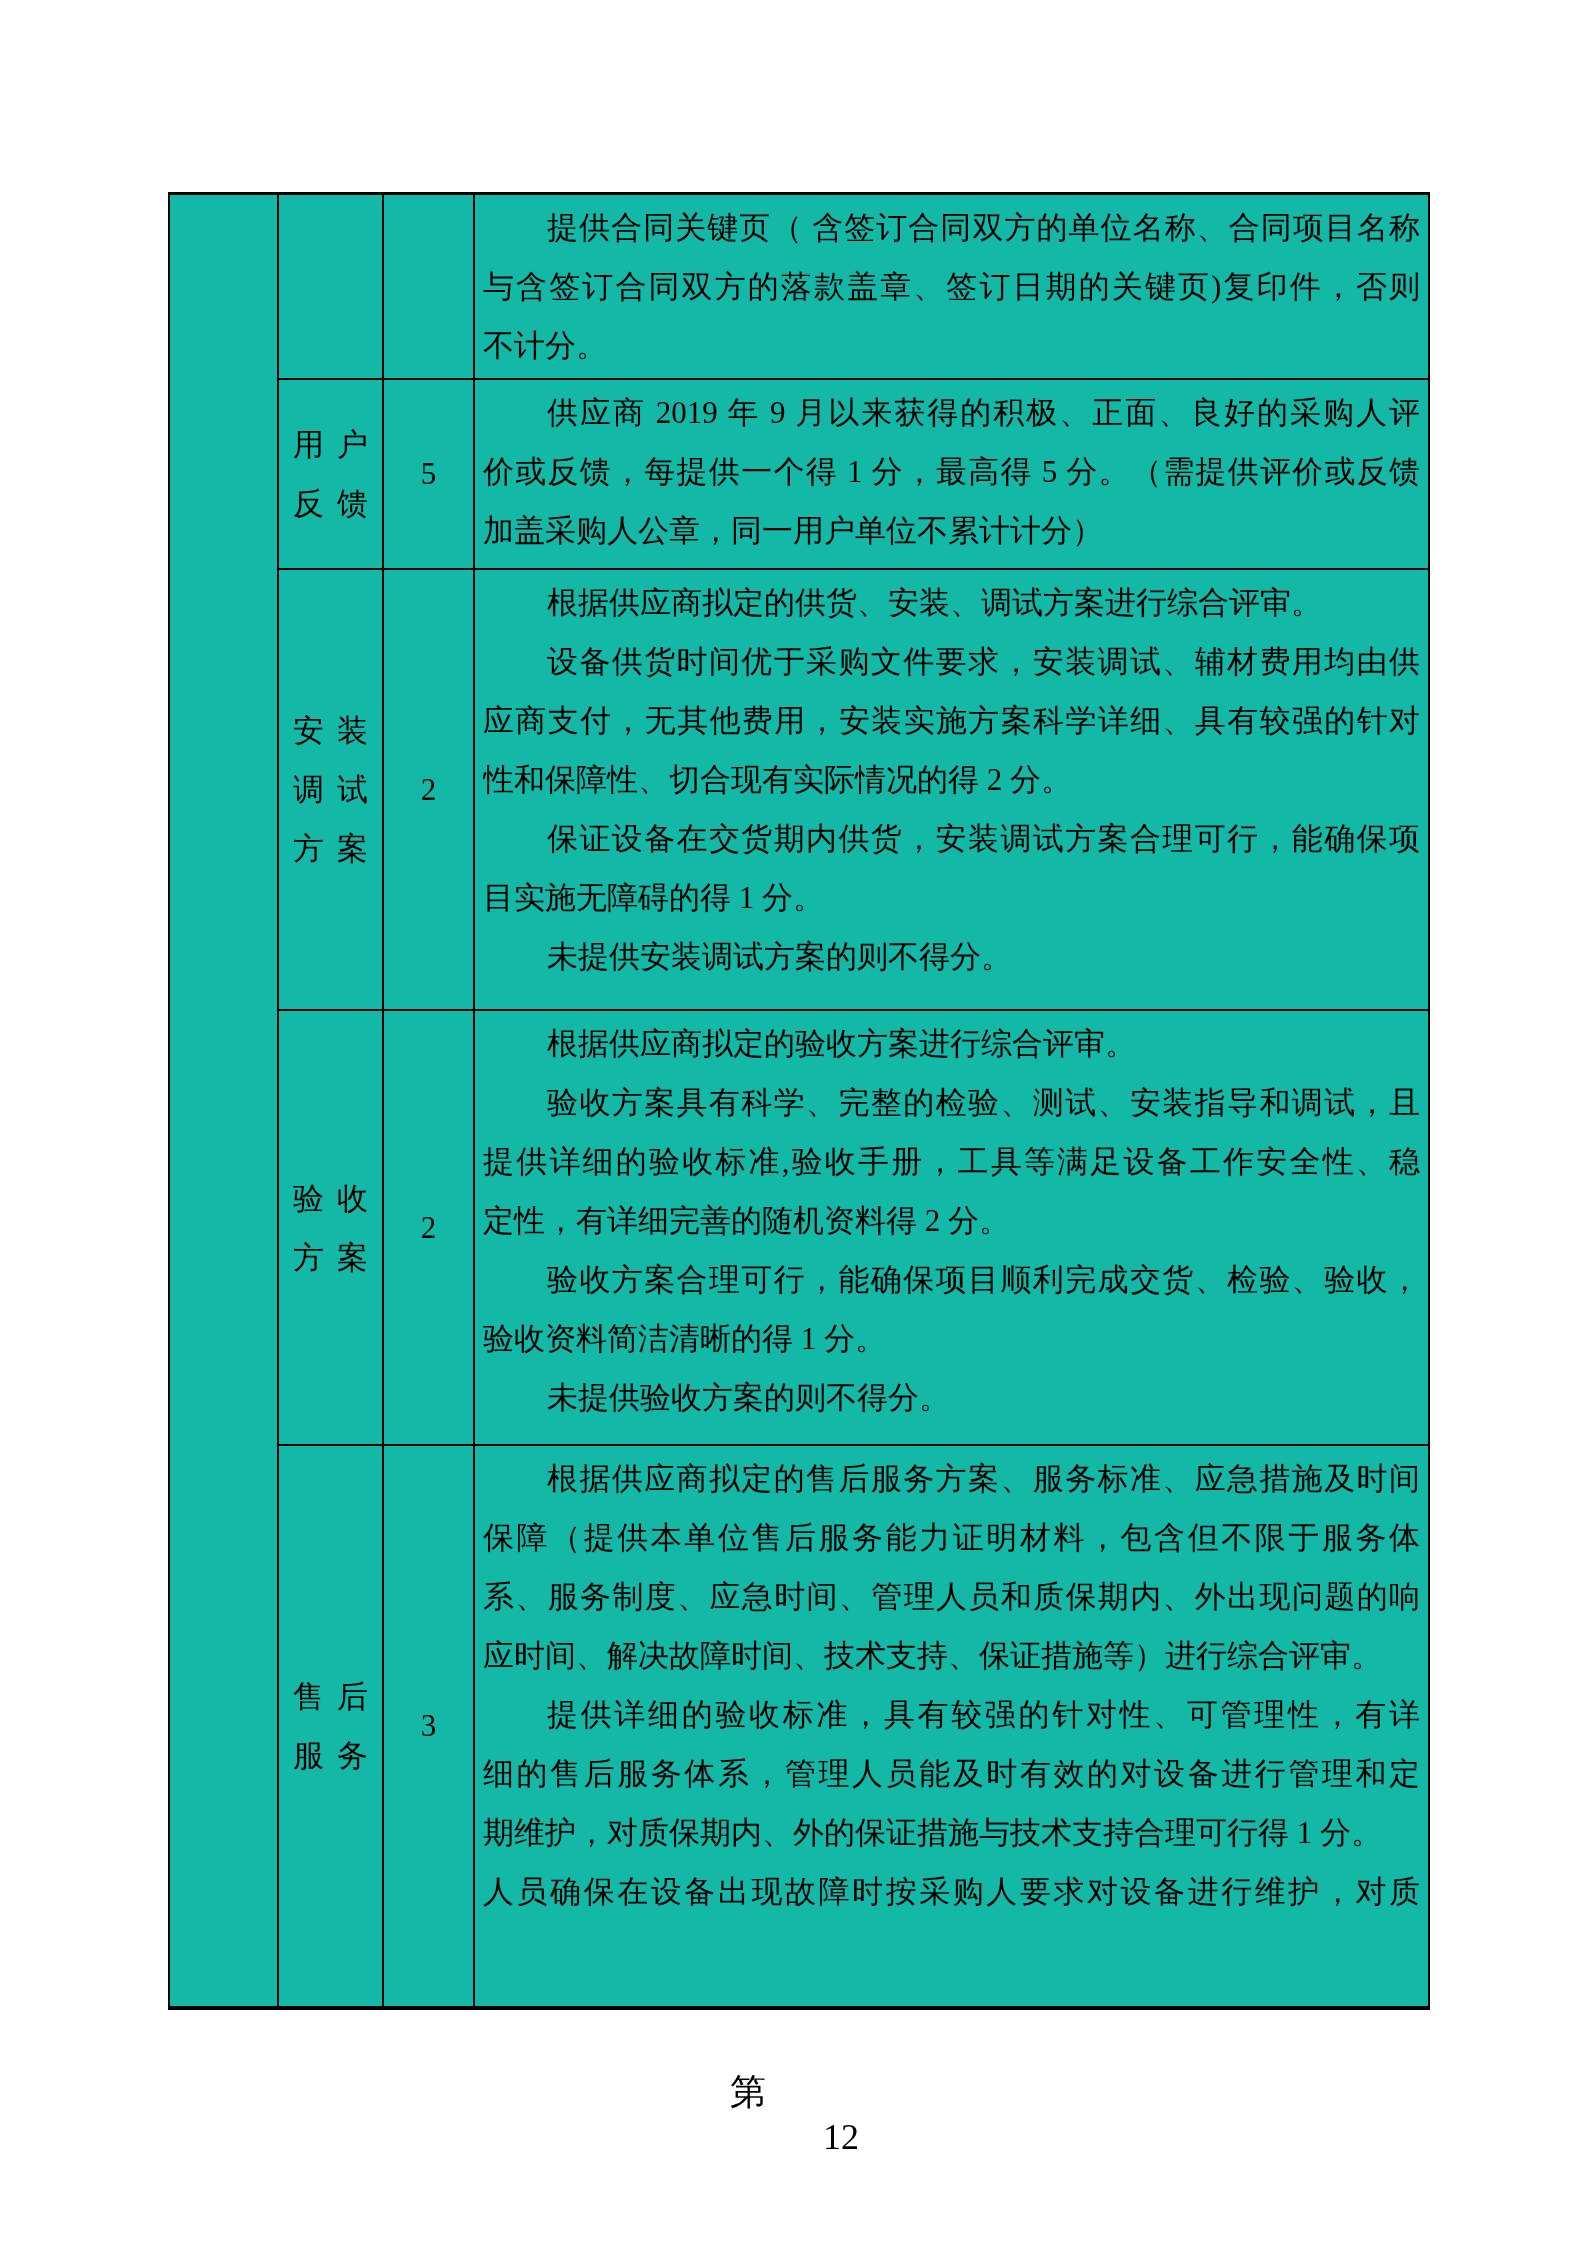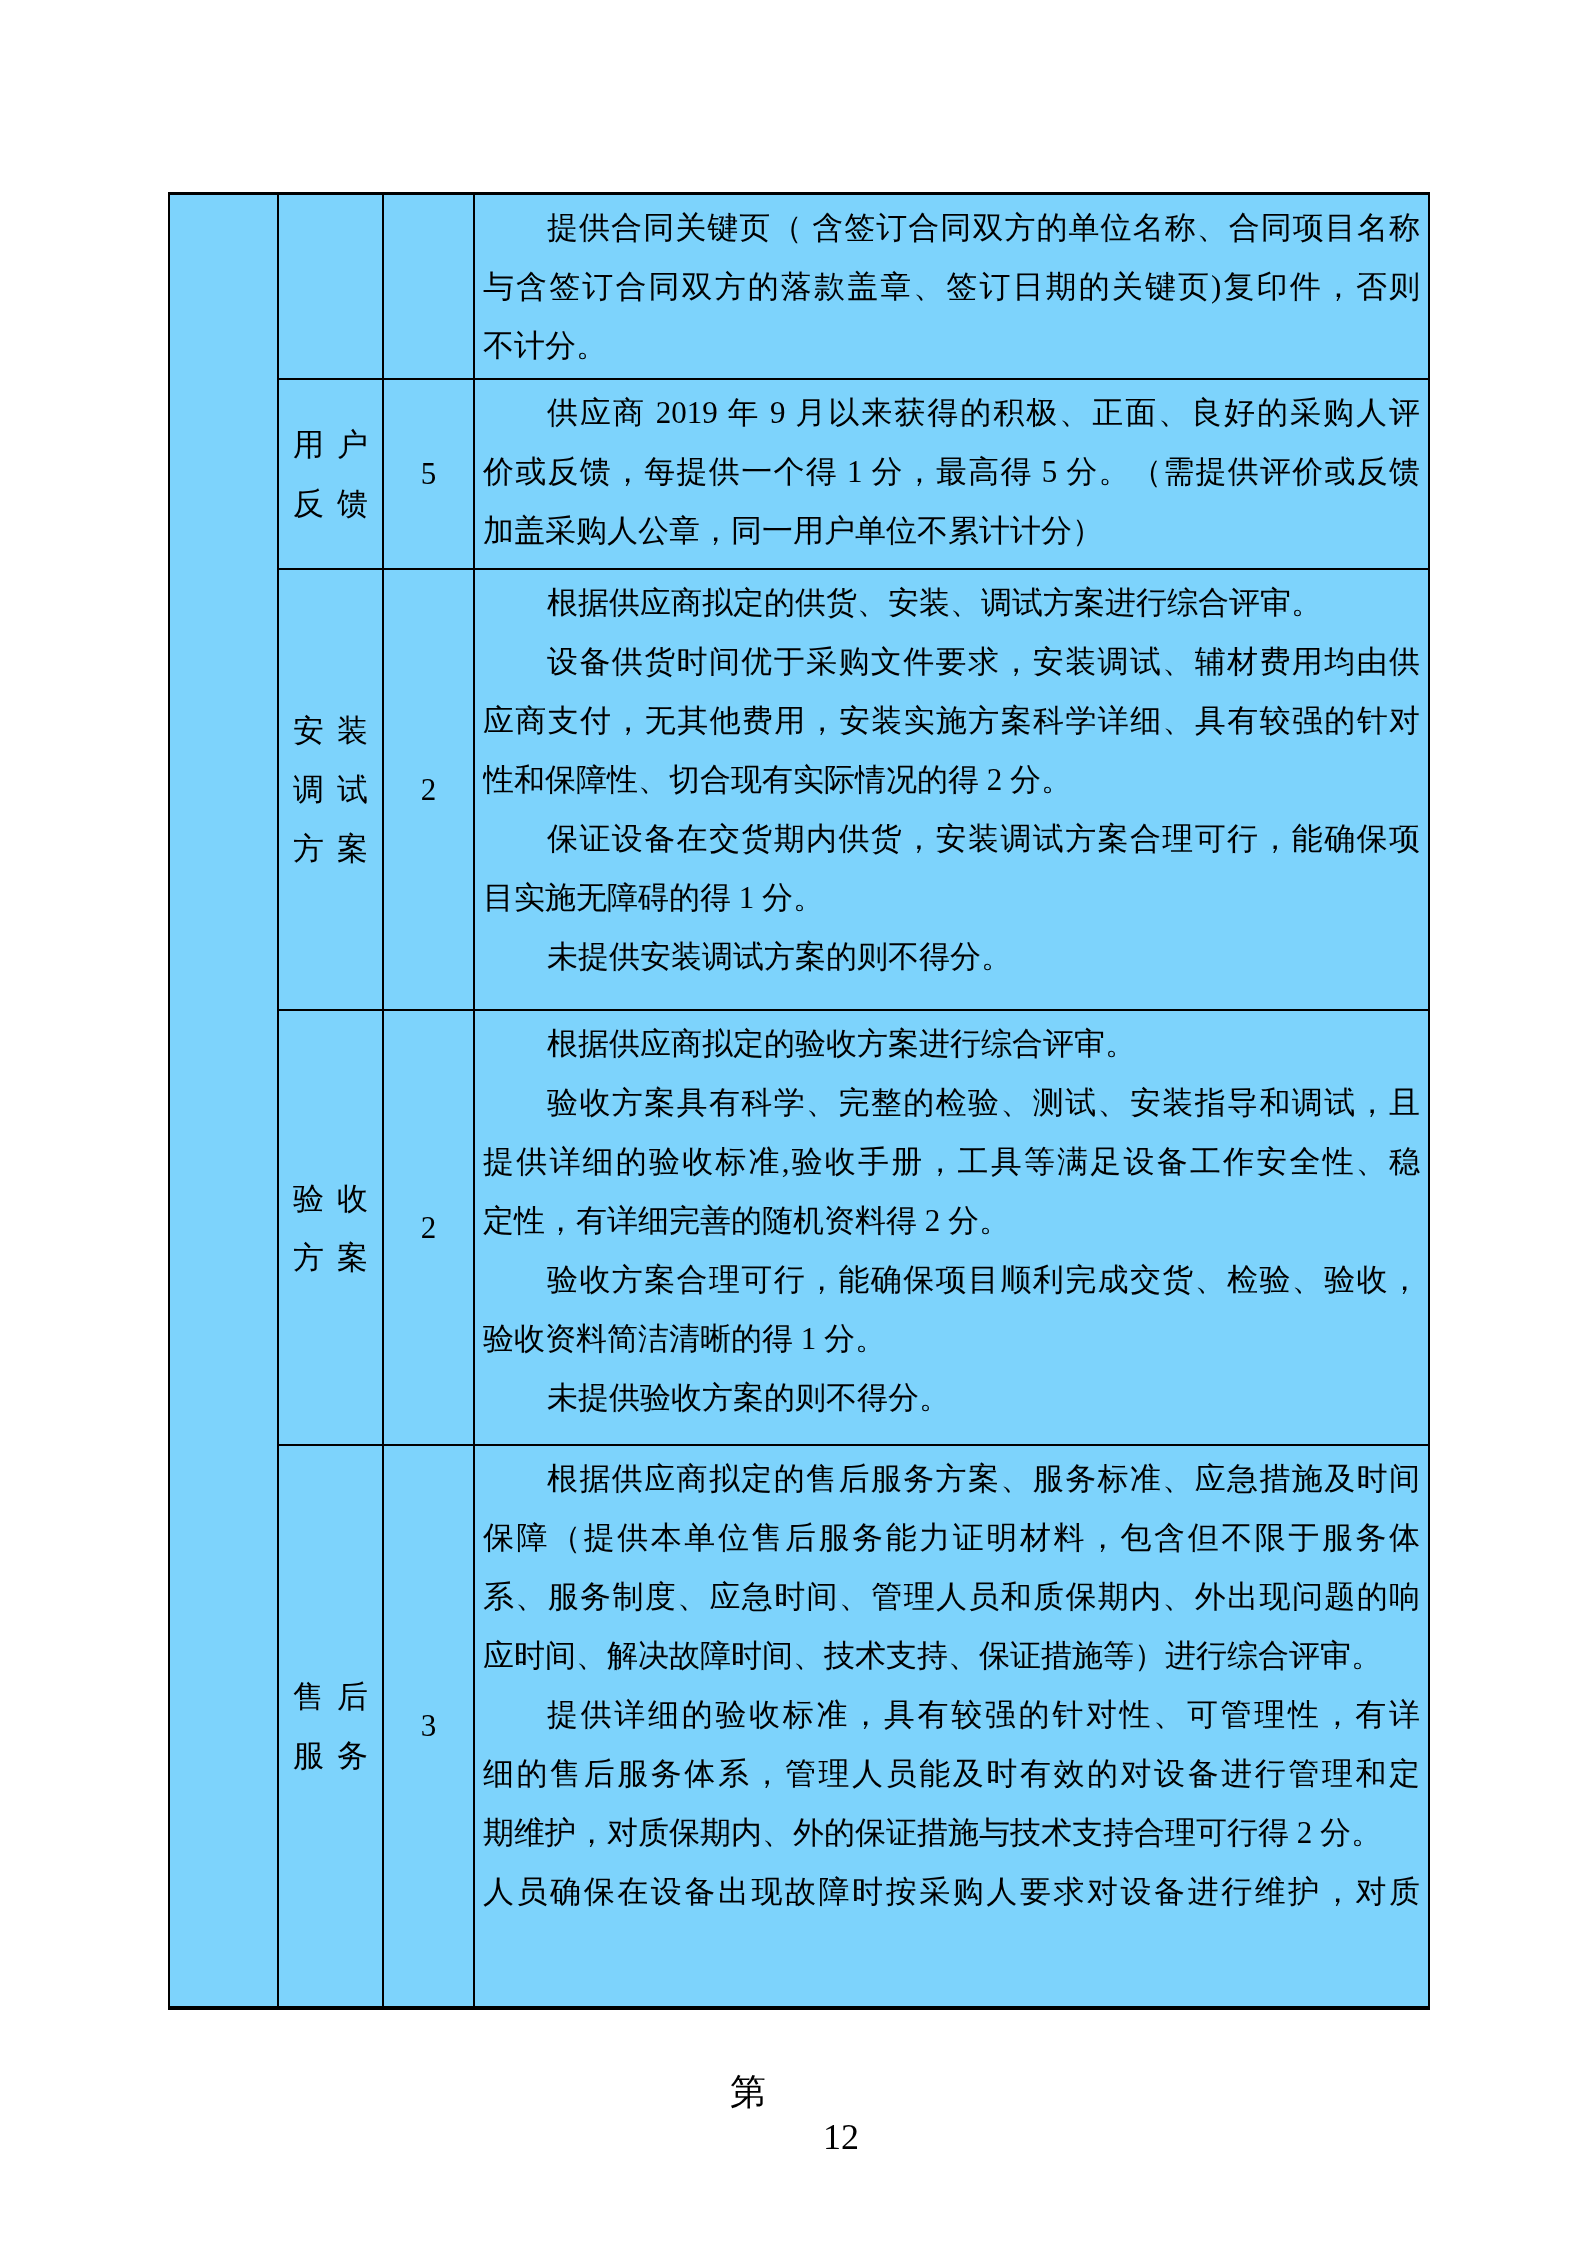--- a/index.html
+++ b/index.html
@@ -5,21 +5,21 @@
   html,body{margin:0;padding:0;background:#e8e8e8;}
   .page{
     position:relative;width:1587px;height:2245px;background:#ffffff;
     font-family:"Liberation Serif","DejaVu Serif",serif;color:#000;
     overflow:hidden;margin:0 auto;
   }
   .tbl{
     position:absolute;left:168px;top:192px;width:1262px;box-sizing:border-box;
     border-left:2px solid #000;border-right:2px solid #000;
     border-top:3px solid #000;border-bottom:4px solid #000;
-    display:flex;background:#7dd3fc;
+    display:flex;background:#14b8a6;
   }
   .col1{width:109px;box-sizing:border-box;border-right:2px solid #000;flex:none;}
   .rows{flex:1;display:flex;flex-direction:column;min-width:0;}
   .row{display:flex;box-sizing:border-box;border-bottom:2px solid #000;min-width:0;}
   .row.last-row{border-bottom:none;}
   .r1{height:185px;} .r2{height:190px;} .r3{height:441px;} .r4{height:435px;} .r5{height:560px;}
   .cell{box-sizing:border-box;}
   .lbl{
     width:105px;flex:none;border-right:2px solid #000;
     display:flex;flex-direction:column;justify-content:center;
@@ -146,21 +146,21 @@
             </div>
           </div>
         <div class="cell score">3</div>
         <div class="cell desc">
             <div class="line indent"><span>根据供应商拟定的售后服务方案、服务标准、应急措施及时间</span></div>
             <div class="line"><span>保障（</span><b>提供本单位售后服务能力证明材料，包含但不限于服务体</b></div>
             <div class="line"><b>系、服务制度、应急时间、管理人员和质保期内、外出现问题的响</b></div>
             <div class="line lastline"><b>应时间、解决故障时间、技术支持、保证措施等</b><span>）进行综合评审。</span></div>
             <div class="line indent"><b>提供详细的验收标准，具有较强的针对性、可管理性，有详</b></div>
             <div class="line"><b>细的售后服务体系，管理人员能及时有效的对设备进行管理和定</b></div>
-            <div class="line lastline"><b>期维护，对质保期内、外的保证措施与技术支持合理可行得 2 分。</b></div>
+            <div class="line lastline"><b>期维护，对质保期内、外的保证措施与技术支持合理可行得 1 分。</b></div>
             <div class="line"><b>人员确保在设备出现故障时按采购人要求对设备进行维护，对质</b></div>
           </div>
       </div>
 
     </div>
   </div>
 
   <div class="footer">
     <span class="f1">第</span>
     <span class="f2">12</span>

